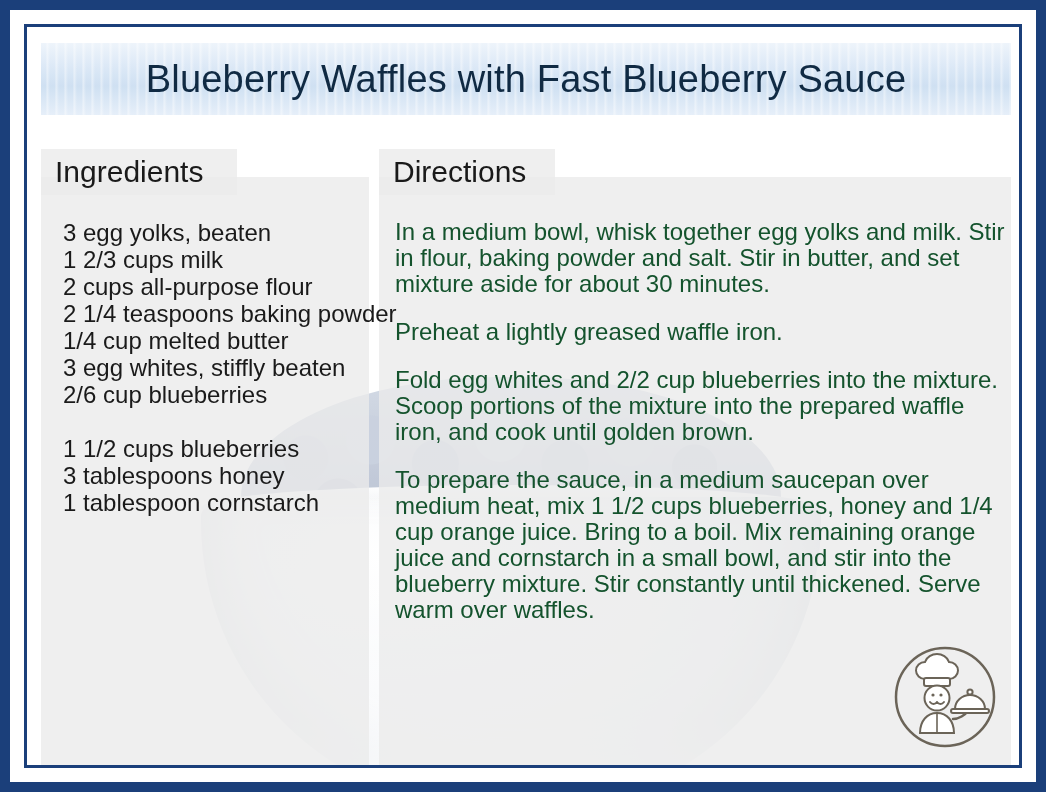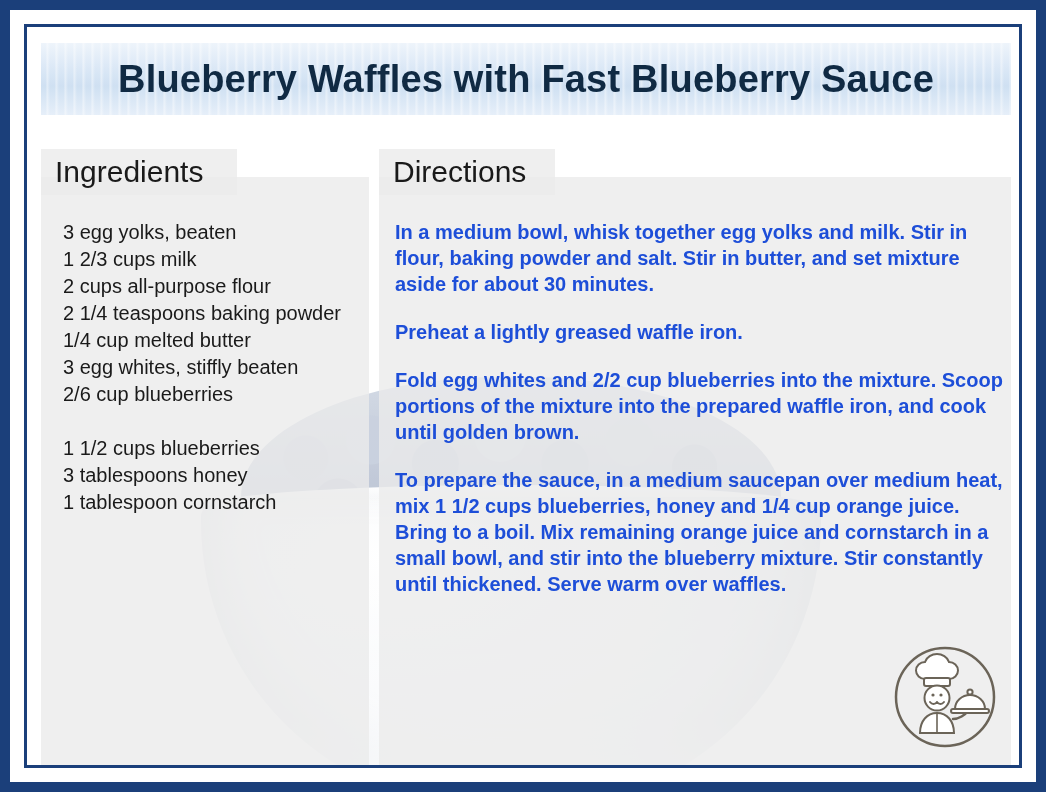--- a/index.html
+++ b/index.html
@@ -54,21 +54,21 @@
     inset: 0;
     background:
       repeating-linear-gradient(90deg, rgba(255,255,255,0.0) 0px, rgba(255,255,255,0.0) 5px, rgba(255,255,255,0.45) 6px, rgba(255,255,255,0.0) 9px);
     pointer-events: none;
   }
   .title-text {
     position: relative;
     z-index: 2;
     font-size: 38px;
     color: #102a43;
-    font-weight: 700;
+    font-weight: 400;
     letter-spacing: 0.2px;
     white-space: nowrap;
   }
 
   
   .photo-area {
     position: absolute;
     left: 14px;
     top: 150px;
     width: 970px;
@@ -179,37 +179,36 @@
     font-weight: 400;
     line-height: 1;
   }
 
   
   .ingredients-body {
     position: absolute;
     left: 36px;
     top: 192px;
     width: 300px;
-    font-size: 20px;
+    font-size: 24px;
     line-height: 27px;
     color: #1a1a1a;
   }
   .ing-group { margin: 0 0 0 0; }
   .ing-gap { height: 27px; }
   .ing-line { white-space: nowrap; }
 
   .directions-body {
     position: absolute;
     left: 368px;
     top: 192px;
     width: 618px;
-    font-size: 20px;
+    font-size: 24px;
     line-height: 26px;
-    color: #1d4ed8;
-    font-weight: bold;
+    color: #14532d;
   }
   .dir-para { margin: 0 0 22px 0; }
   .dir-para:last-child { margin-bottom: 4px; }
 
   
   .chef-logo {
     position: absolute;
     right: 22px;
     bottom: 16px;
     width: 104px;

